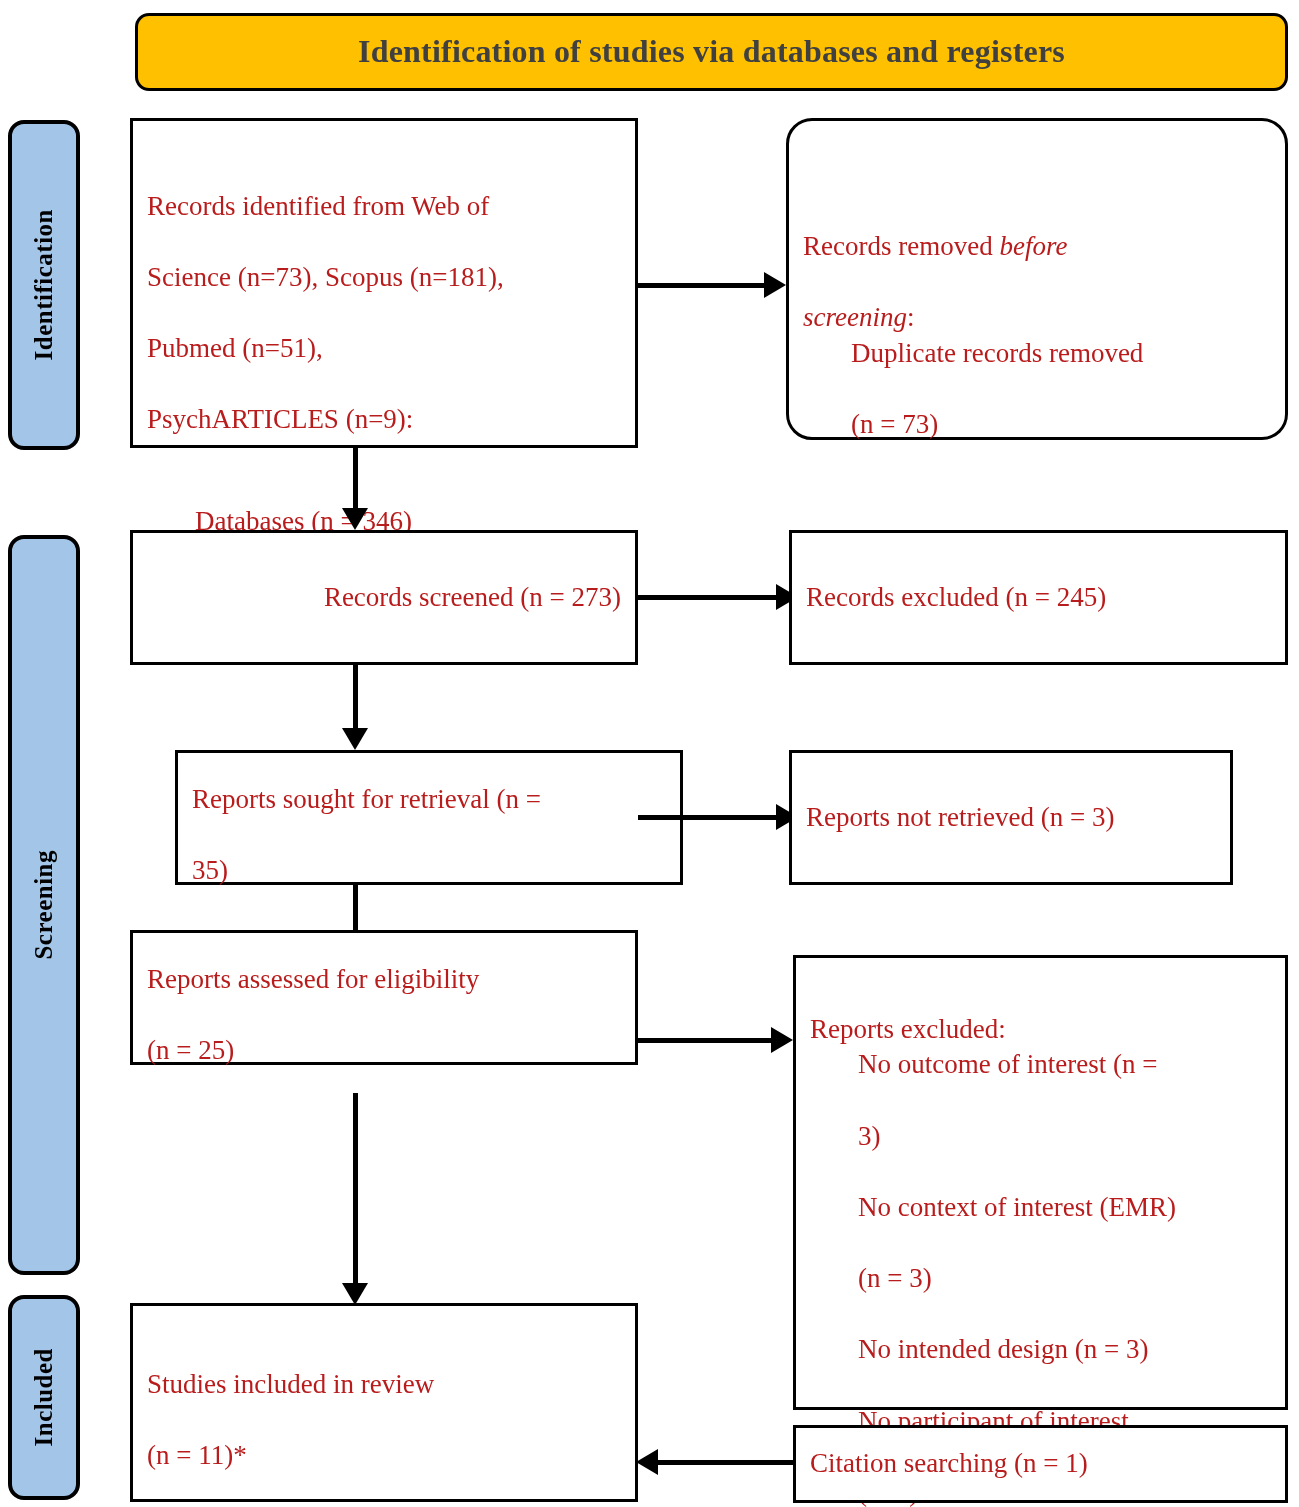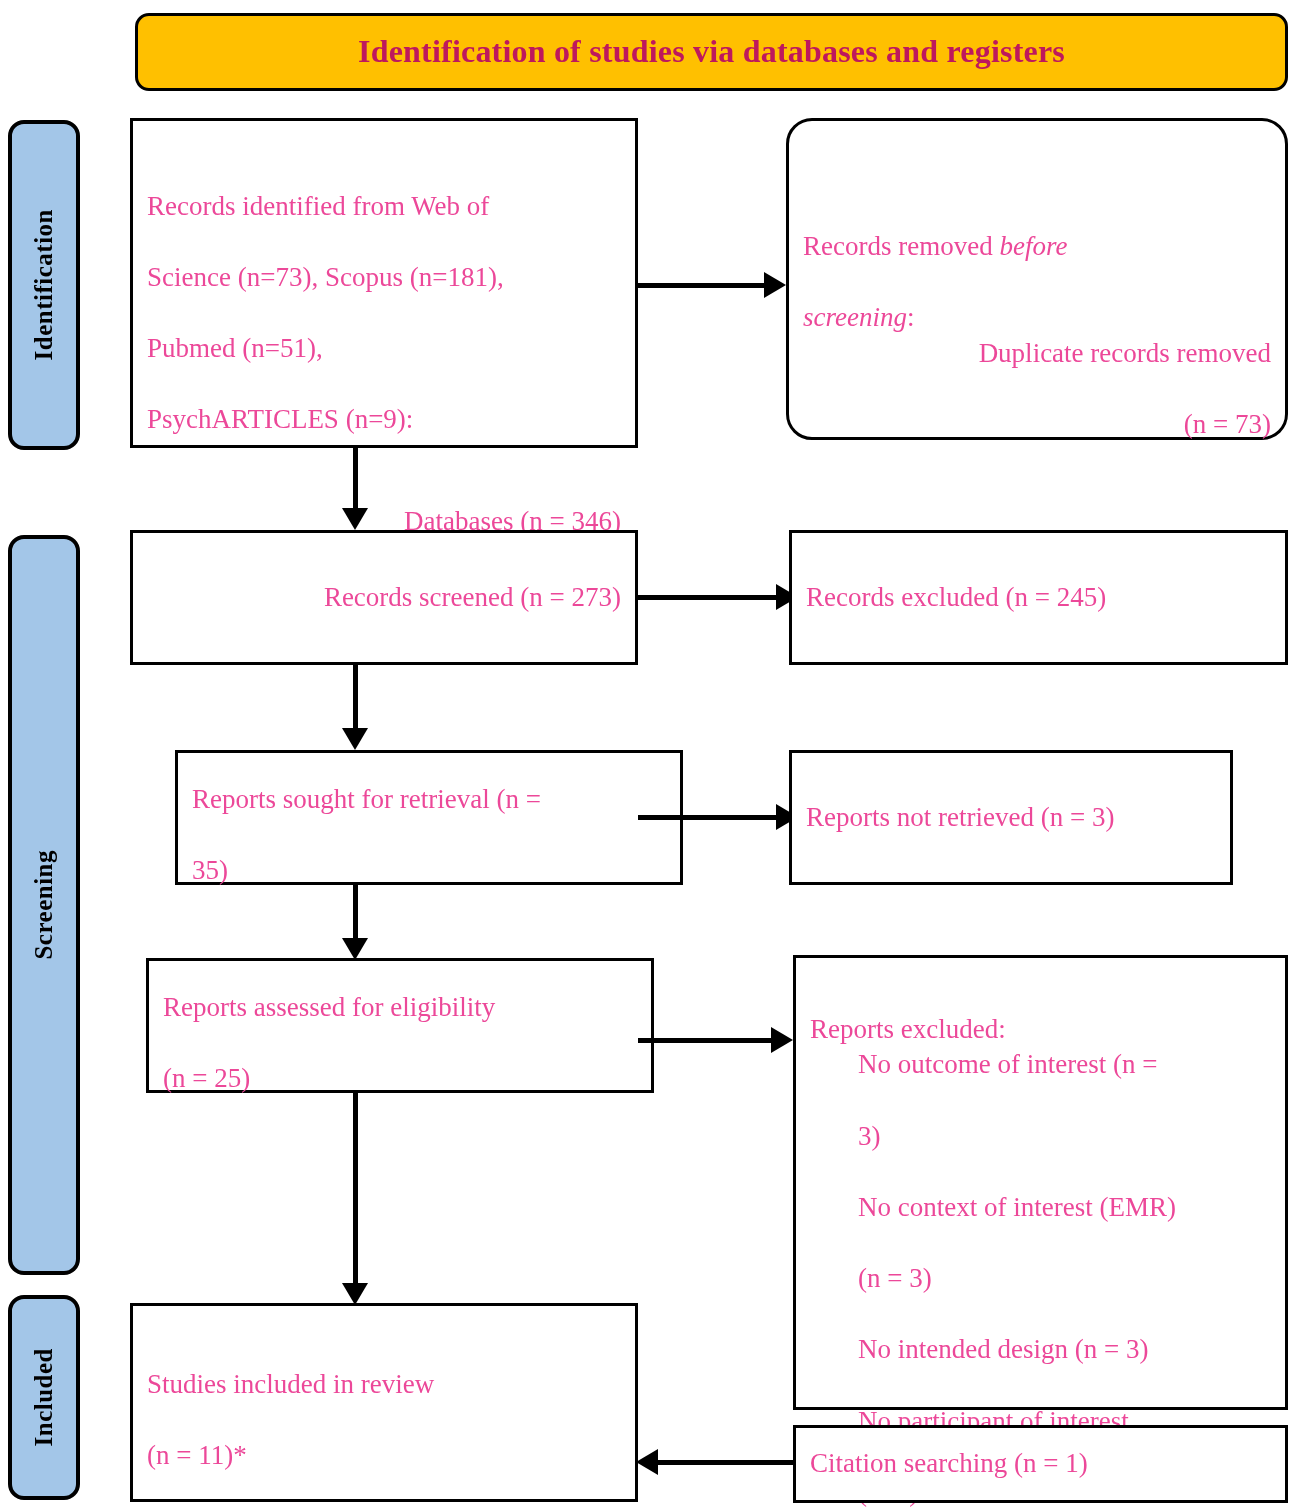--- a/index.html
+++ b/index.html
@@ -23,21 +23,21 @@
     background: #FFC000;
     border: 3px solid #000000;
     border-radius: 14px;
     display: flex;
     align-items: center;
     justify-content: center;
   }
   .banner-text {
     font-size: 32px;
     font-weight: bold;
-    color: #be185d;
+    color: #404040;
     letter-spacing: 0.2px;
     text-align: center;
     line-height: 1.1;
   }
 
   
   .stage-bar {
     position: absolute;
     box-sizing: border-box;
     background: #A3C6E8;
@@ -63,28 +63,28 @@
     box-sizing: border-box;
     background: #ffffff;
     border: 3px solid #000000;
     display: flex;
     align-items: center;
   }
   .flow-box.vtop { align-items: flex-start; }
   .box-text {
     font-size: 27px;
     line-height: 1.32;
-    color: #ec4899;
+    color: #b91c1c;
     padding: 0 14px;
     width: 100%;
     box-sizing: border-box;
     white-space: pre-line;
   }
   .box-text .ital { font-style: italic; }
-  .indent-1 { display: block; padding-left: 48px; text-align: right; }
+  .indent-1 { display: block; padding-left: 48px; }
   .indent-hang { display: block; padding-left: 48px; }
   .spacer-line { display: block; height: 30px; }
 
   
   .arrow-h, .arrow-v {
     position: absolute;
   }
   .arrow-line-h {
     position: absolute;
     height: 5px;
@@ -215,21 +215,21 @@
 
   <div class="flow-box" style="left:789px; top:750px; width:444px; height:135px;">
     <div class="box-text">Reports not retrieved (n = 3)</div>
   </div>
 
   <div class="arrow-v" style="left:335px; top:885px; width:40px; height:75px;">
     <div class="arrow-line-v" style="height:53px;"></div>
     <div class="arrow-head-d"></div>
   </div>
 
-  <div class="flow-box" style="left:130px; top:958px; width:508px; height:135px;margin-left:16px;">
+  <div class="flow-box" style="left:130px; top:930px; width:508px; height:135px;">
     <div class="box-text">
       <span>Reports assessed for eligibility</span><br>
       <span>(n = 25)</span>
     </div>
   </div>
 
   <div class="arrow-h" style="left:638px; top:1020px; width:155px; height:40px;">
     <div class="arrow-line-h" style="width:135px;"></div>
     <div class="arrow-head-r"></div>
   </div>

